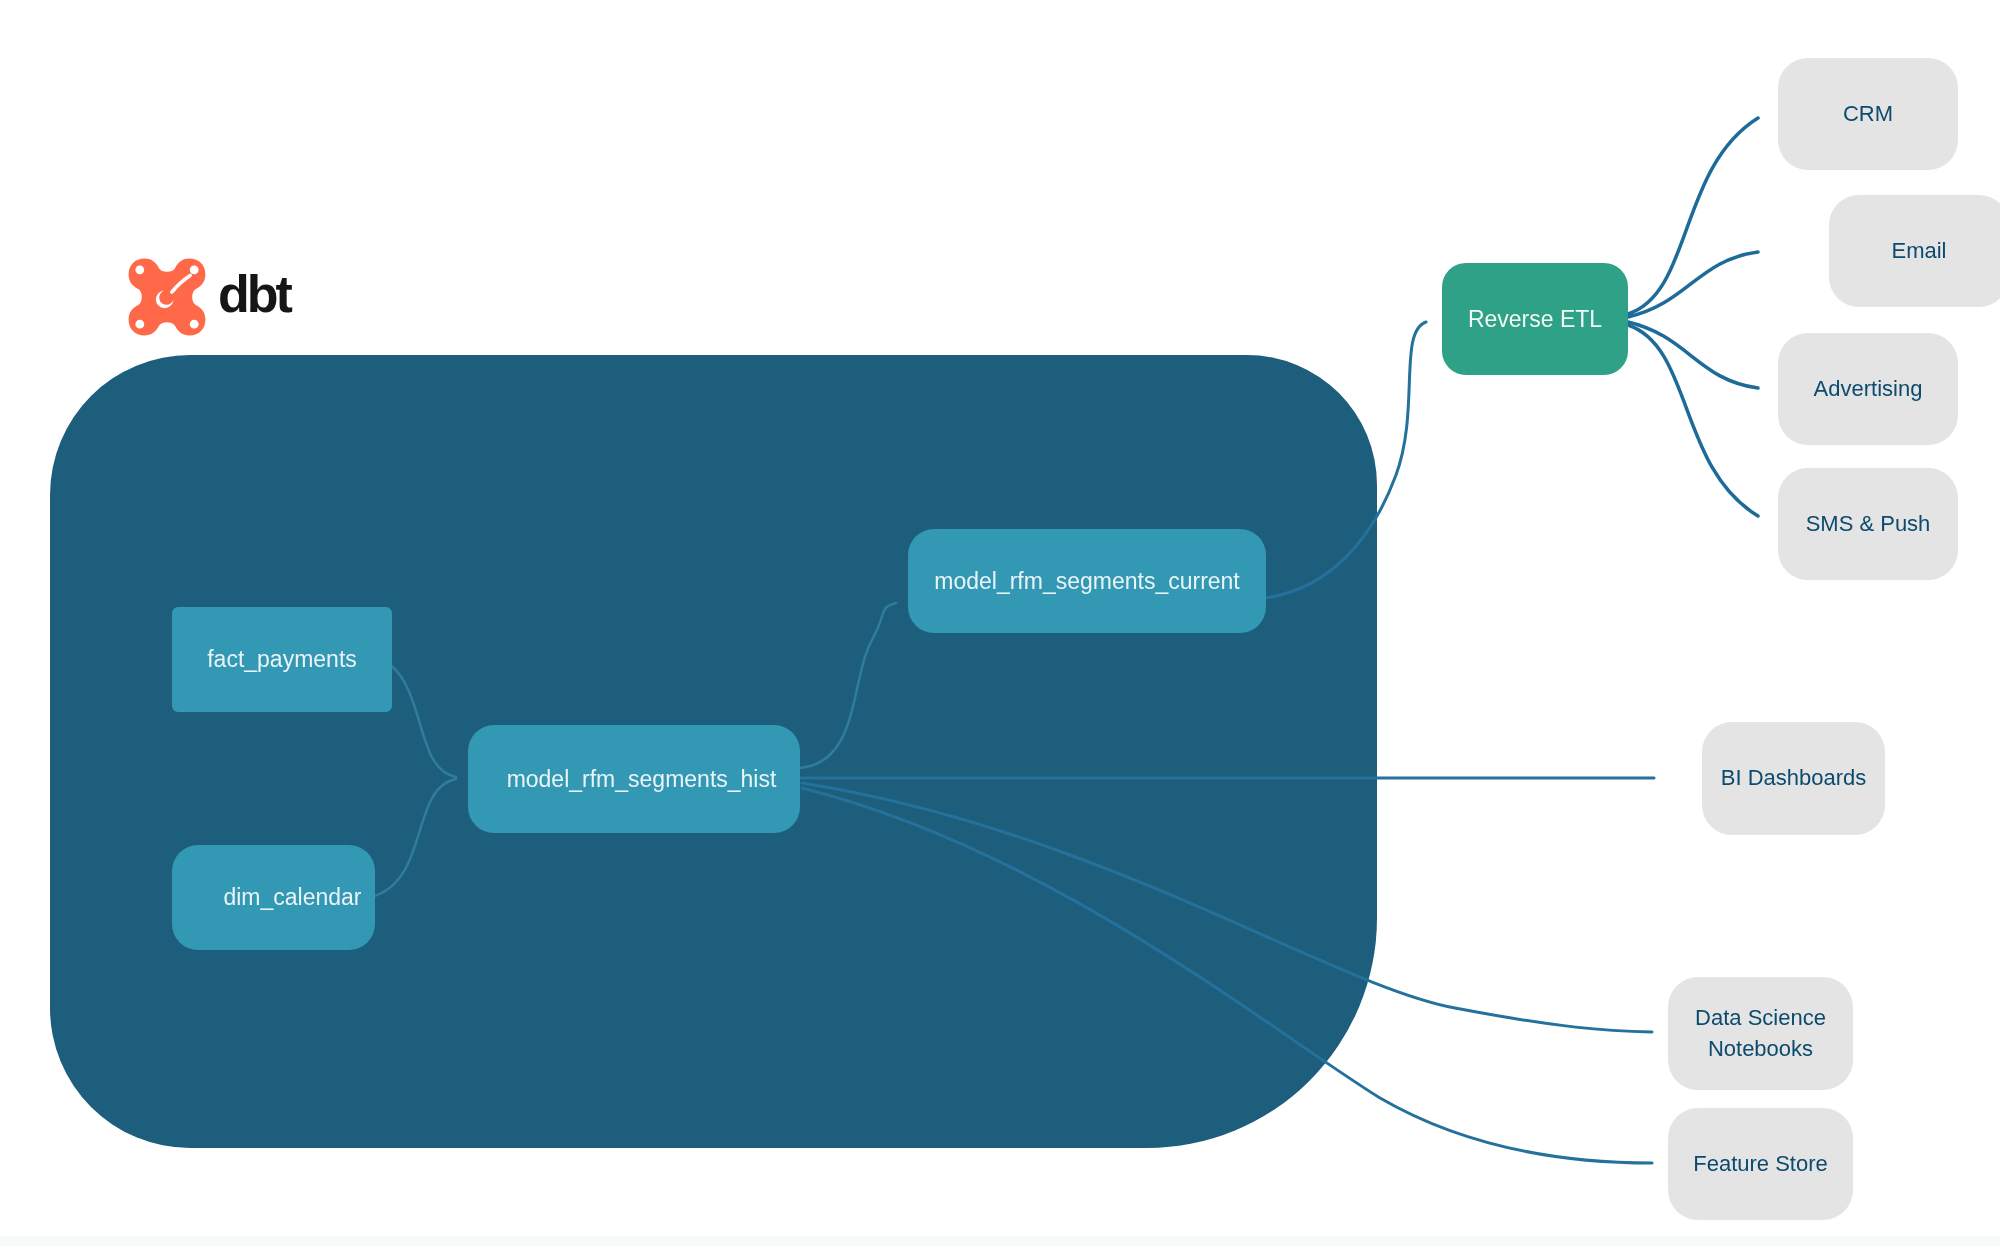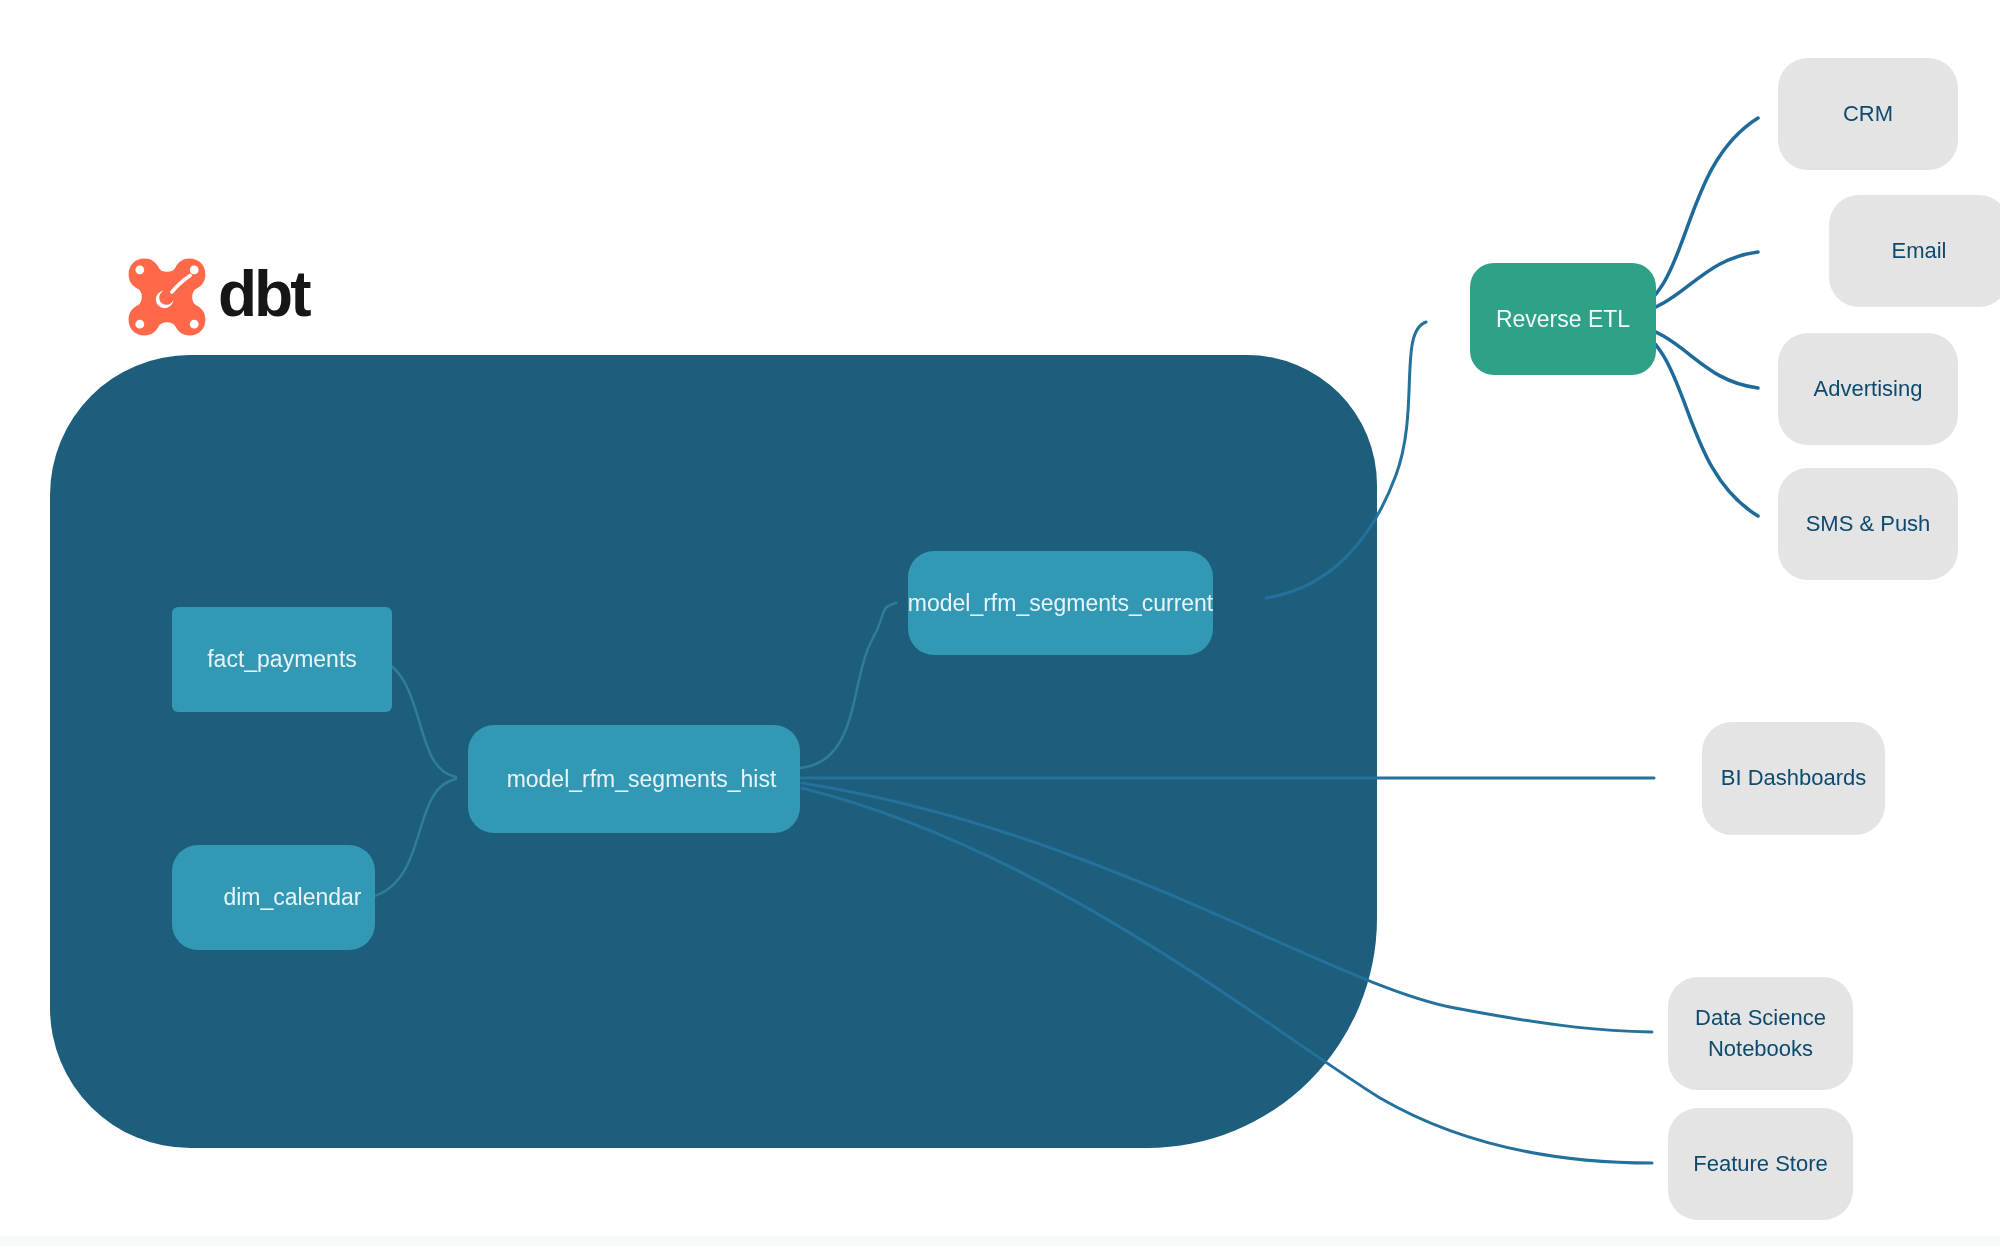--- a/index.html
+++ b/index.html
@@ -10,21 +10,21 @@
     overflow:hidden;
     font-family:"Liberation Sans", sans-serif;
   }
   
   .logo{
     position:absolute;left:122px;top:255px;
     display:flex;align-items:center;gap:6px;
     height:84px;
   }
   .logo-text{
-    font-size:64px;
+    font-size:52px;
     font-weight:bold;
     color:#161616;
     letter-spacing:-3px;
     line-height:1;
     padding-bottom:6px;
   }
   
   .warehouse{
     position:absolute;
     left:50px;top:355px;
@@ -130,25 +130,25 @@
 
   <div class="node n-teal" style="left:172px;top:607px;width:220px;height:105px;border-radius:6px;">
     <span>fact_payments</span>
   </div>
   <div class="node n-teal" style="left:172px;top:845px;width:203px;height:105px;padding-left:38px;">
     <span>dim_calendar</span>
   </div>
   <div class="node n-teal" style="left:468px;top:725px;width:332px;height:108px;padding-left:15px;">
     <span>model_rfm_segments_hist</span>
   </div>
-  <div class="node n-teal" style="left:908px;top:551px;width:305px;height:104px;">
+  <div class="node n-teal" style="left:908px;top:529px;width:358px;height:104px;">
     <span>model_rfm_segments_current</span>
   </div>
 
-  <div class="node n-green" style="left:1442px;top:263px;width:186px;height:112px;margin-left:28px;">
+  <div class="node n-green" style="left:1442px;top:263px;width:186px;height:112px;">
     <span>Reverse ETL</span>
   </div>
 
   <div class="node n-gray" style="left:1778px;top:58px;width:180px;height:112px;">
     <span>CRM</span>
   </div>
   <div class="node n-gray" style="left:1829px;top:195px;width:180px;height:112px;">
     <span>Email</span>
   </div>
   <div class="node n-gray" style="left:1778px;top:333px;width:180px;height:112px;">

